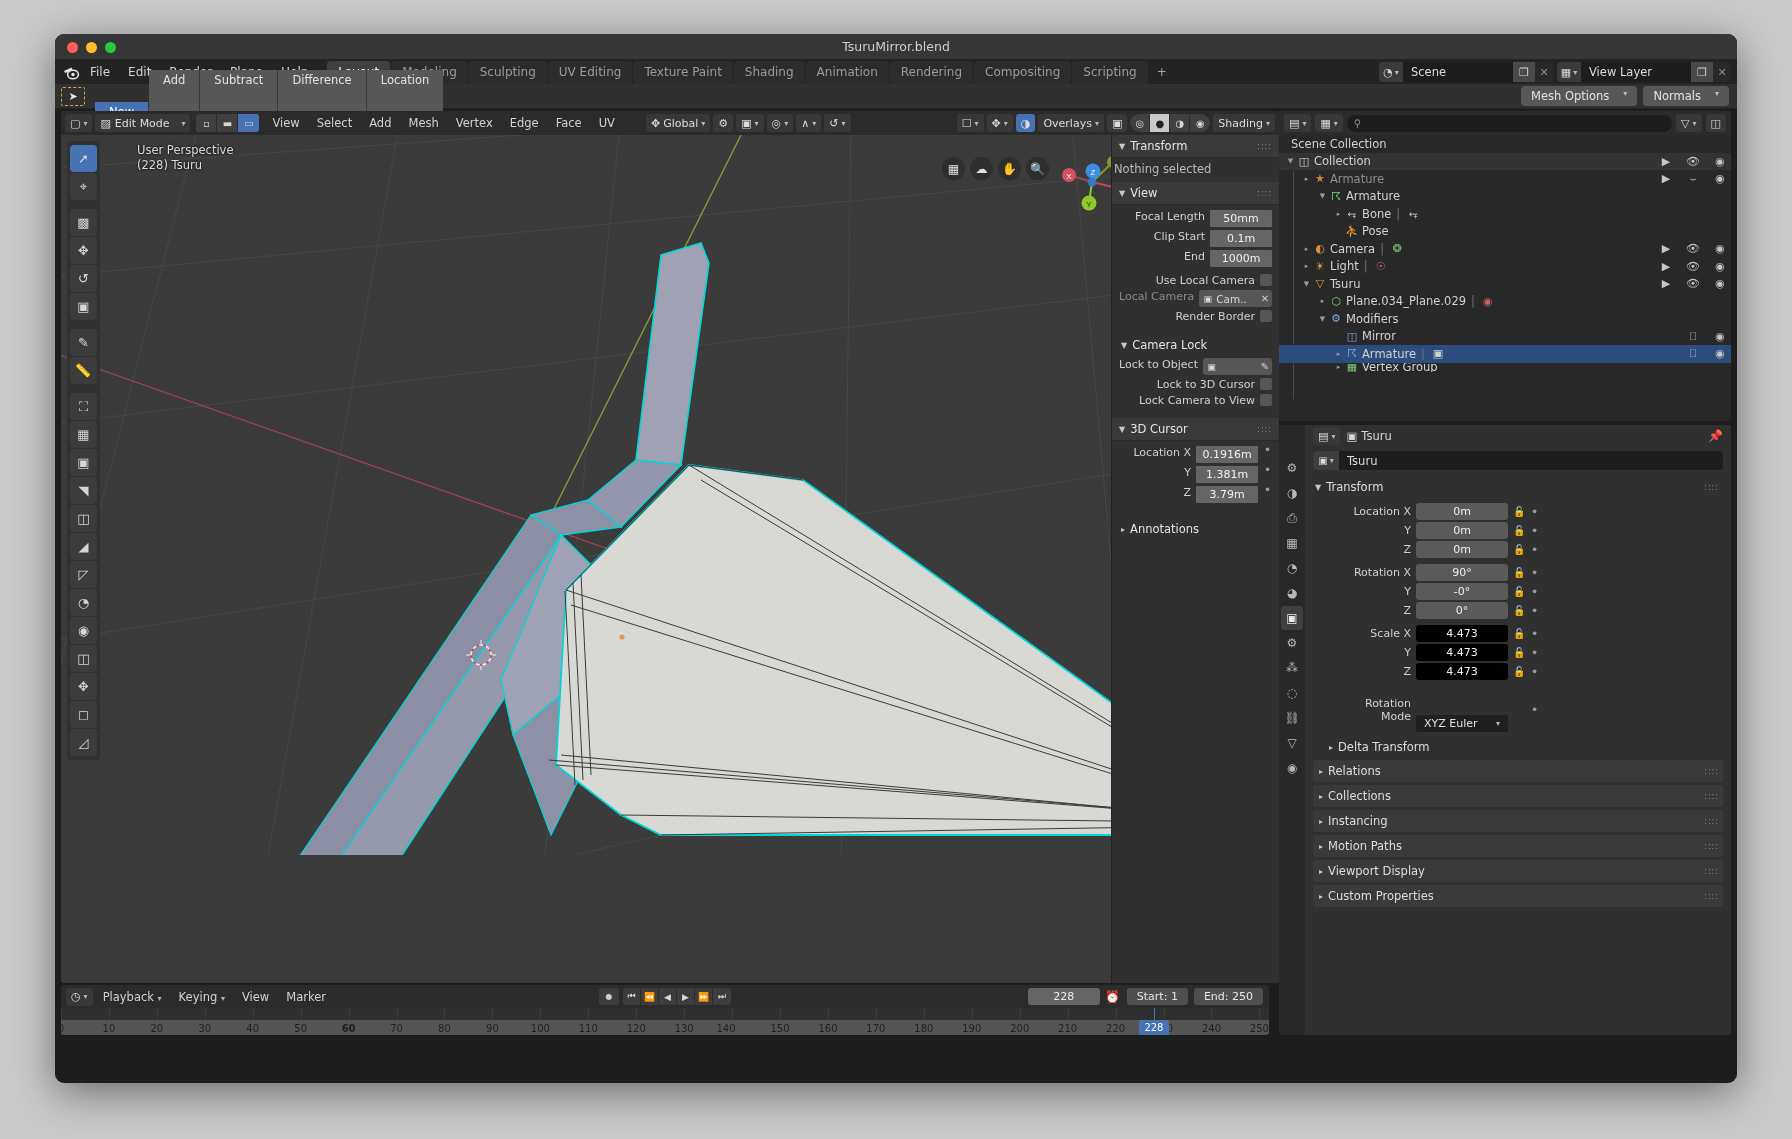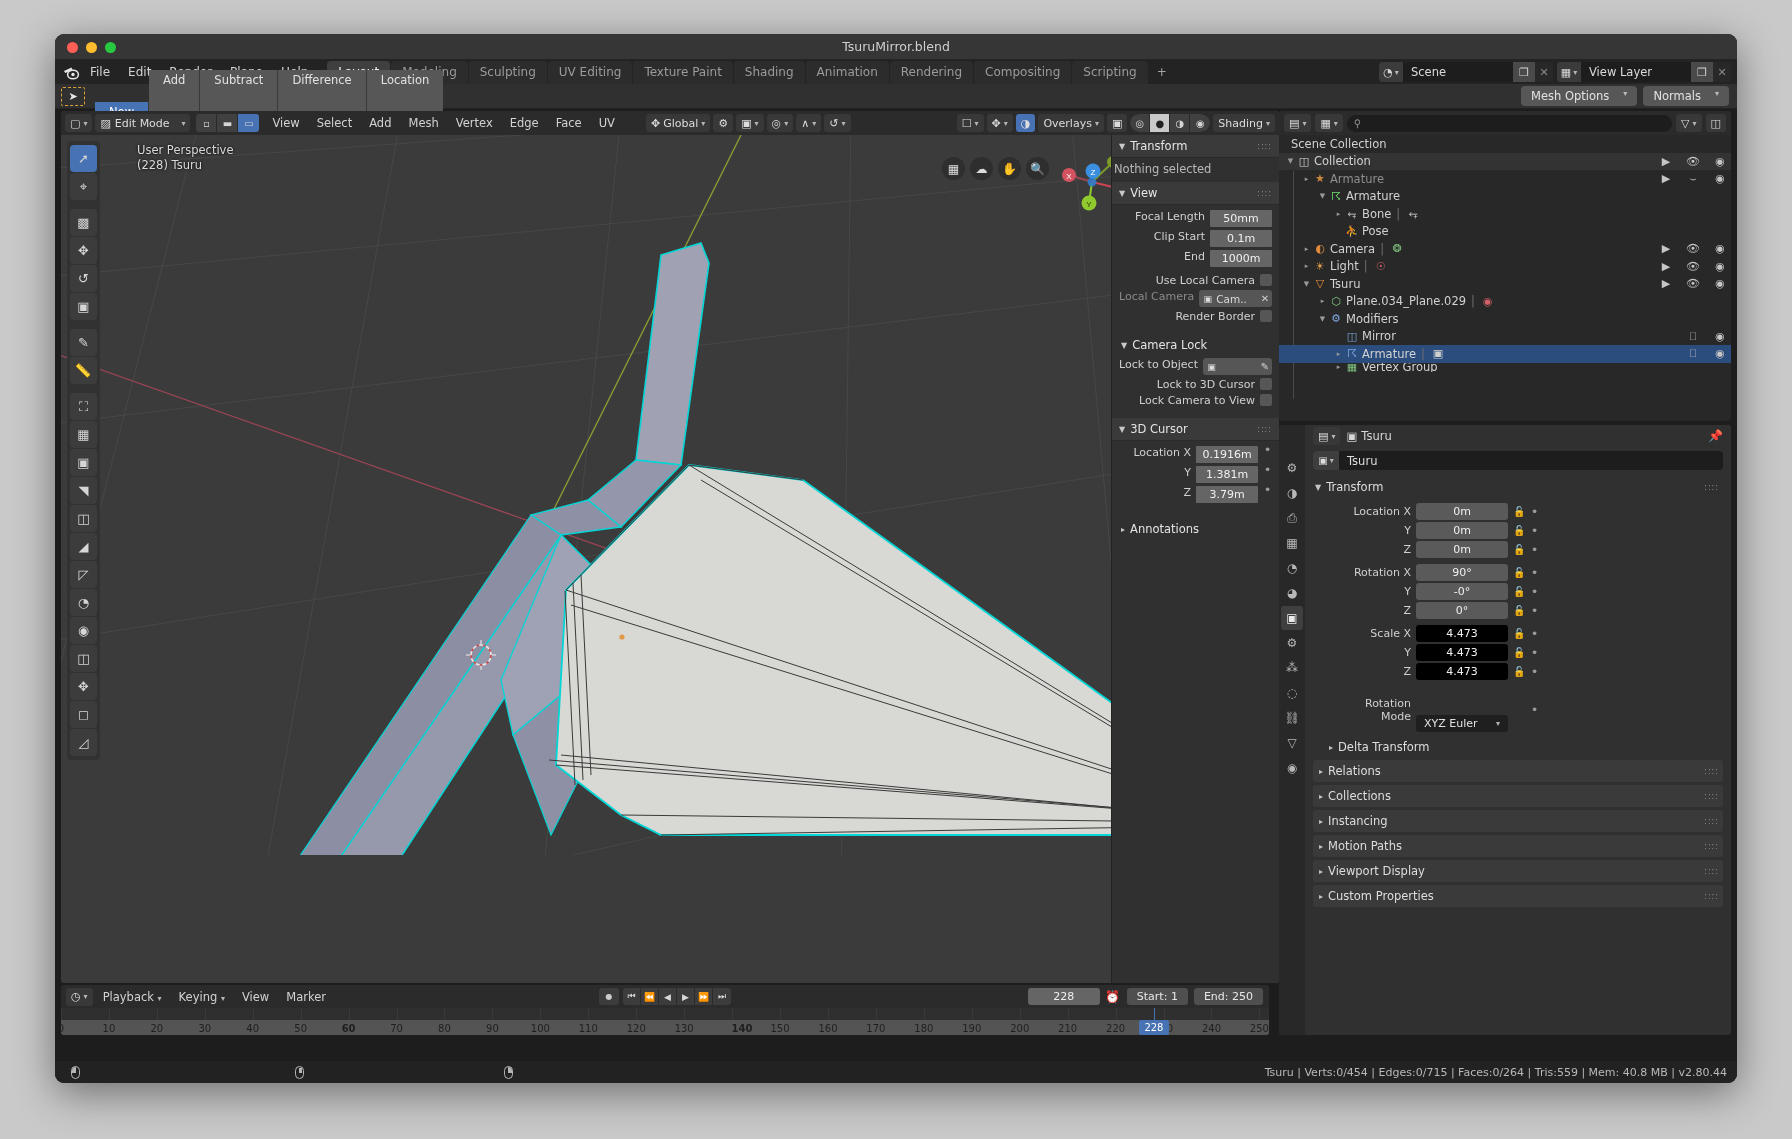--- a/index.html
+++ b/index.html
@@ -866,43 +866,31 @@
           <div class="ticklbl" style="left: 191.746px;">40</div>
           <div class="ticklbl" style="left: 239.683px; margin-top: 8px;">50</div>
           <div class="ticklbl" style="left: 287.619px; font-weight: bold;">60</div>
           <div class="ticklbl" style="left: 335.556px;">70</div>
           <div class="ticklbl" style="left: 383.492px;">80</div>
           <div class="ticklbl" style="left: 431.429px;">90</div>
           <div class="ticklbl" style="left: 479.365px;">100</div>
           <div class="ticklbl" style="left: 527.302px;">110</div>
           <div class="ticklbl" style="left: 575.238px;">120</div>
           <div class="ticklbl" style="left: 623.175px;">130</div>
-          <div class="ticklbl" style="left: 681px; font-weight: bold;">140</div>
+          <div class="ticklbl" style="left: 665px;">140</div>
           <div class="ticklbl" style="left: 719.048px;">150</div>
           <div class="ticklbl" style="left: 766.984px;">160</div>
           <div class="ticklbl" style="left: 814.921px;">170</div>
           <div class="ticklbl" style="left: 862.857px;">180</div>
           <div class="ticklbl" style="left: 910.794px;">190</div>
           <div class="ticklbl" style="left: 958.73px;">200</div>
           <div class="ticklbl" style="left: 1006.67px;">210</div>
           <div class="ticklbl" style="left: 1054.6px;">220</div>
           <div class="ticklbl" style="left: 1102.54px;">230</div>
           <div class="ticklbl" style="left: 1150.48px;">240</div>
           <div class="ticklbl" style="left: 1198.41px;">250</div>
           <div id="playhead-line" style="left: 1092.95px;"></div>
           <div id="playhead" style="left: 1077.95px;">228</div>
         </div>
     </div>
   </div>
 
-  <div id="statusbar">
-    <span class="mouse-hint" style="margin-left:6px">
-        <span class="mico l"></span>
-      </span>
-    <span class="mouse-hint" style="margin-left:215px">
-        <span class="mico m"></span>
-      </span>
-    <span class="mouse-hint" style="margin-left:200px">
-        <span class="mico r"></span>
-      </span>
-    <span id="status-right">Tsuru | Verts:0/454 | Edges:0/715 | Faces:0/264 | Tris:559 | Mem: 40.8 MB | v2.80.44</span>
-  </div>
 </div>
 
 </body></html>

